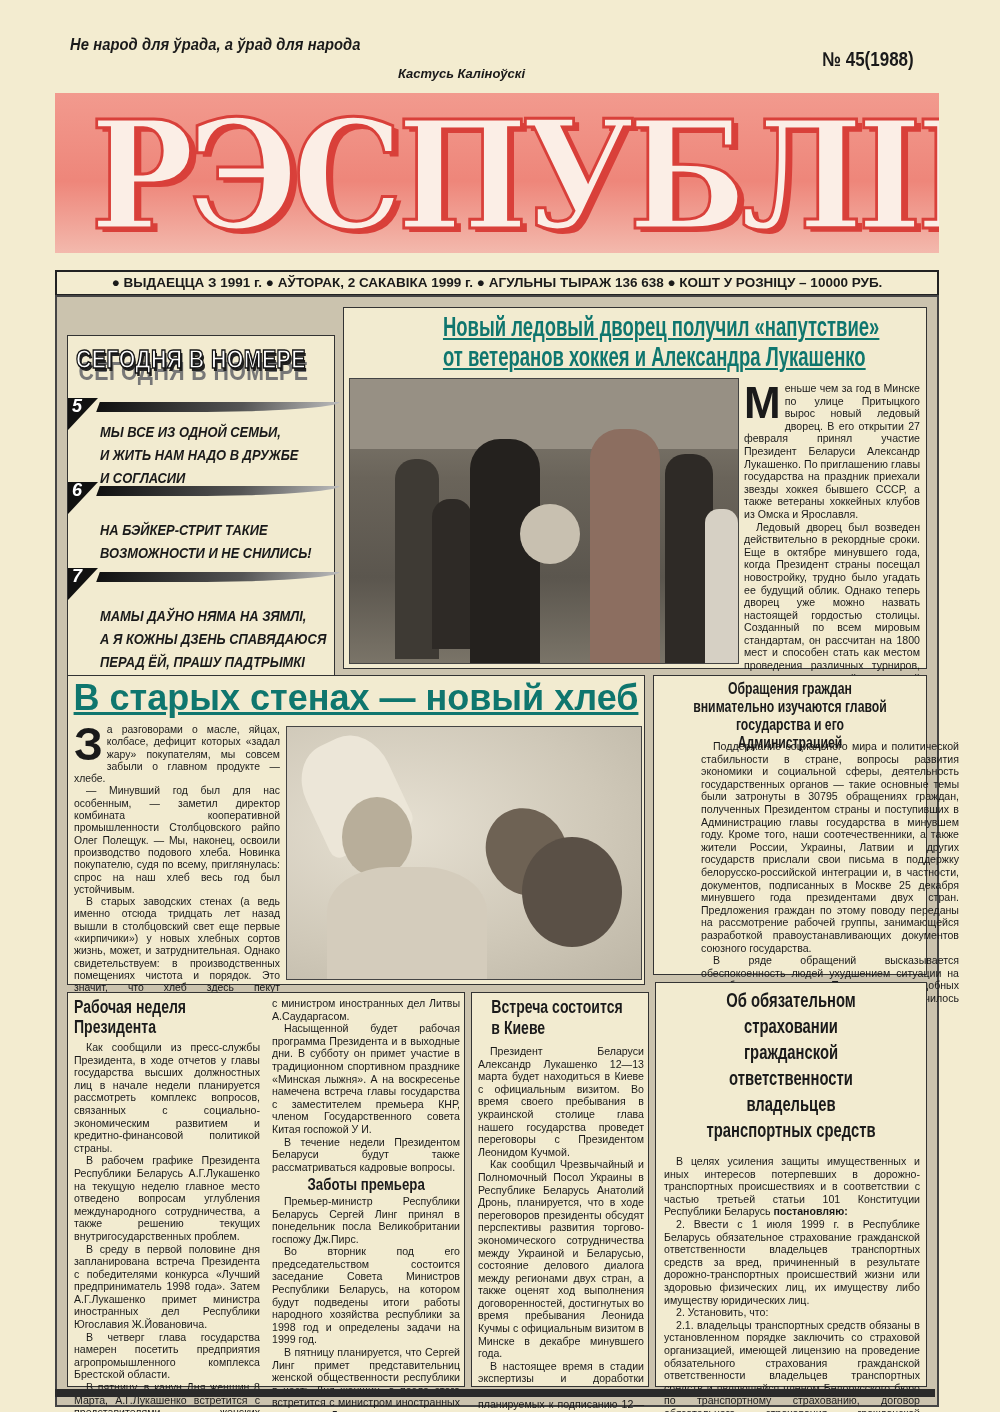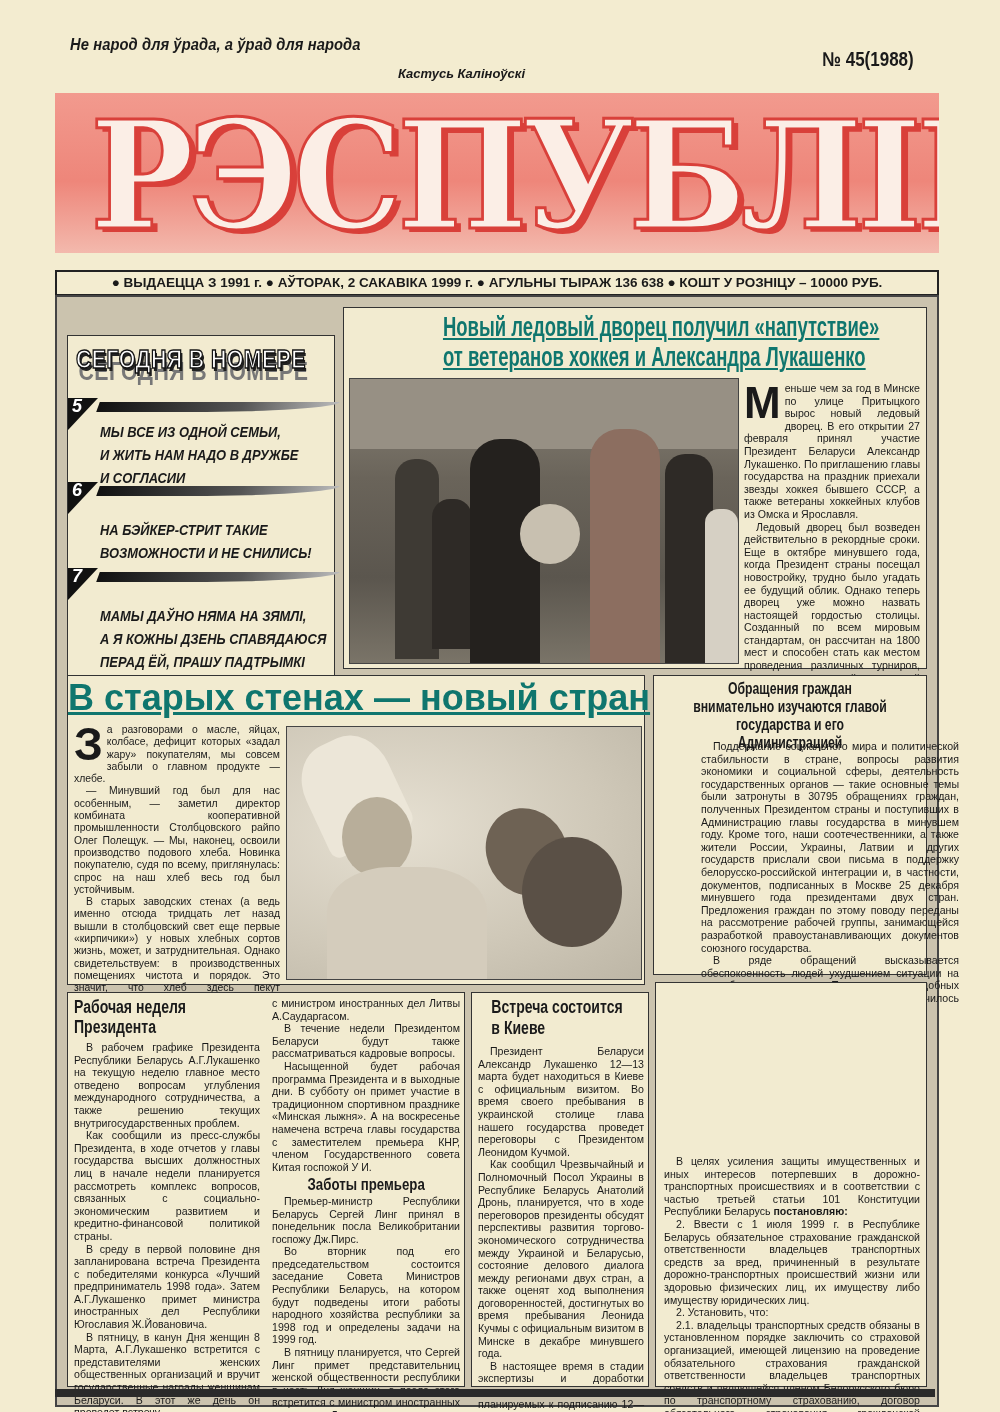--- a/index.html
+++ b/index.html
@@ -120,21 +120,21 @@
     </div>
     <div class="abs txt" style="left:400px;top:74px;width:176px;">
       <p style="text-indent:0;"><span class="dropcap">М</span><span>еньше чем за год в Минске по улице Притыцкого вырос новый ледовый дворец. В его открытии 27 февраля принял участие Президент Беларуси Александр Лукашенко. По приглашению главы государства на праздник приехали звезды хоккея бывшего СССР, а также ветераны хоккейных клубов из Омска и Ярославля.</span></p>
       <p>Ледовый дворец был возведен действительно в рекордные сроки. Еще в октябре минувшего года, когда Президент страны посещал новостройку, трудно было угадать ее будущий облик. Однако теперь дворец уже можно назвать настоящей гордостью столицы. Созданный по всем мировым стандартам, он рассчитан на 1800 мест и способен стать как местом проведения различных турниров, так и тренировочной площадкой для будущих спортивных звезд.</p>
       <p>Впрочем, подобные события для нашей страны уже начинают становиться привычным делом.</p>
       <div class="cont">(Окончание на с.3)</div>
     </div>
   </div>
 
   <div class="box" style="left:10px;top:378px;width:578px;height:310px;">
-    <div class="abs red" style="left:0;right:0;top:2px;text-align:center;font-size:36px;line-height:40px;font-weight:bold;white-space:nowrap;">В старых стенах — новый стран</div>
+    <div class="abs red" style="left:0;right:0;top:2px;text-align:center;font-size:36px;line-height:40px;font-weight:bold;white-space:nowrap;">В старых стенах — новый хлеб</div>
     <div class="abs txt" style="left:6px;top:48px;width:206px;font-size:10.4px;line-height:12.3px;">
       <p style="text-indent:0;"><span class="dropcap" style="font-size:46px;line-height:36px;">З</span><span>а разговорами о масле, яйцах, колбасе, дефицит которых «задал жару» покупателям, мы совсем забыли о главном продукте — хлебе.</span></p>
       <p>— Минувший год был для нас особенным, — заметил директор комбината кооперативной промышленности Столбцовского райпо Олег Полещук. — Мы, наконец, освоили производство подового хлеба. Новинка покупателю, судя по всему, приглянулась: спрос на наш хлеб весь год был устойчивым.</p>
       <p>В старых заводских стенах (а ведь именно отсюда тридцать лет назад вышли в столбцовский свет еще первые «кирпичики») у новых хлебных сортов жизнь, может, и затруднительная. Однако свидетельствуем: в производственных помещениях чистота и порядок. Это значит, что хлеб здесь пекут качественный.</p>
       <div class="byline">Инесса ПЕТРУСЕВИЧ,</div>
       <div class="byline">Анатолий БАСОВ (фото)</div>
       <p><b>На снимке:</b><span> мастер бригады N 2 хлебного цеха комбината кооперативной промышленности Столбцовского райпо Светлана Звыцевич.</span></p>
     </div>
     <div class="photo" style="left:218px;top:50px;width:354px;height:252px;background:radial-gradient(ellipse at 30% 40%,#e6e0d2 0%,#cfc8b8 60%,#bdb6a6 100%);">
       <div class="abs" style="left:20px;top:10px;width:90px;height:110px;background:#ece6d8;border-radius:40% 40% 10% 10%;transform:rotate(-25deg);"></div>
@@ -155,29 +155,30 @@
       <div class="cont">(Окончание на с.2)</div>
     </div>
   </div>
 
   <div class="box" style="left:10px;top:695px;width:398px;height:395px;">
     <div class="abs" style="left:6px;top:4px;font-size:18px;line-height:20px;transform:scaleX(0.78);transform-origin:left;font-weight:bold;">
       <div>Рабочая неделя</div>
       <div>Президента</div>
     </div>
     <div class="abs txt" style="left:6px;top:48px;width:186px;">
+      <p>Как сообщили из пресс-службы Президента, в ходе отчетов у главы государства высших должностных лиц в начале недели планируется рассмотреть комплекс вопросов, связанных с социально-экономическим развитием и кредитно-финансовой политикой страны.</p>
       <p>В рабочем графике Президента Республики Беларусь А.Г.Лукашенко на текущую неделю главное место отведено вопросам углубления международного сотрудничества, а также решению текущих внутригосударственных проблем.</p>
-      <p>Как сообщили из пресс-службы Президента, в ходе отчетов у главы государства высших должностных лиц в начале недели планируется рассмотреть комплекс вопросов, связанных с социально-экономическим развитием и кредитно-финансовой политикой страны.</p>
       <p>В среду в первой половине дня запланирована встреча Президента с победителями конкурса «Лучший предприниматель 1998 года». Затем А.Г.Лукашенко примет министра иностранных дел Республики Югославия Ж.Йовановича.</p>
+      <p>В четверг глава государства намерен посетить предприятия агропромышленного комплекса Брестской области.</p>
       <p>В пятницу, в канун Дня женщин 8 Марта, А.Г.Лукашенко встретится с представителями женских общественных организаций и вручит государственные награды женщинам Беларуси. В этот же день он проведет встречу</p>
     </div>
     <div class="abs txt" style="left:204px;top:4px;width:188px;">
       <p style="text-indent:0;">с министром иностранных дел Литвы А.Саударгасом.</p>
+      <p>Насыщенной будет рабочая программа Президента и в выходные дни. В субботу он примет участие в традиционном спортивном празднике «Минская лыжня». А на воскресенье намечена встреча главы государства с заместителем премьера КНР, членом Государственного совета Китая госпожой У И.</p>
       <p>В течение недели Президентом Беларуси будут также рассматриваться кадровые вопросы.</p>
-      <p>Насыщенной будет рабочая программа Президента и в выходные дни. В субботу он примет участие в традиционном спортивном празднике «Минская лыжня». А на воскресенье намечена встреча главы государства с заместителем премьера КНР, членом Государственного совета Китая госпожой У И.</p>
       <div style="text-align:center;font-size:17px;font-weight:bold;margin:6px 0 3px;"><span class="hd-cond" style="display:inline-block;">Заботы премьера</span></div>
       <p>Премьер-министр Республики Беларусь Сергей Линг принял в понедельник посла Великобритании госпожу Дж.Пирс.</p>
       <p>Во вторник под его председательством состоится заседание Совета Министров Республики Беларусь, на котором будут подведены итоги работы народного хозяйства республики за 1998 год и определены задачи на 1999 год.</p>
       <p>В пятницу планируется, что Сергей Линг примет представительниц женской общественности республики в честь Дня женщин, а после этого встретится с министром иностранных дел Литвы господином А.Саударгасом.</p>
 
     </div>
   </div>
 
   <div class="box" style="left:414px;top:695px;width:178px;height:395px;">
     <div class="abs" style="left:0;right:0;top:4px;text-align:left;font-size:18px;line-height:21px;font-weight:bold;">
@@ -186,20 +187,23 @@
     </div>
     <div class="abs txt" style="left:6px;top:52px;width:166px;">
       <p>Президент Беларуси Александр Лукашенко 12—13 марта будет находиться в Киеве с официальным визитом. Во время своего пребывания в украинской столице глава нашего государства проведет переговоры с Президентом Леонидом Кучмой.</p>
       <p>Как сообщил Чрезвычайный и Полномочный Посол Украины в Республике Беларусь Анатолий Дронь, планируется, что в ходе переговоров президенты обсудят перспективы развития торгово-экономического сотрудничества между Украиной и Беларусью, состояние делового диалога между регионами двух стран, а также оценят ход выполнения договоренностей, достигнутых во время пребывания Леонида Кучмы с официальным визитом в Минске в декабре минувшего года.</p>
       <p>В настоящее время в стадии экспертизы и доработки находится ряд документов, планируемых к подписанию 12—13 марта. Раскрывать их конкретное содержание пока рано, считает Анатолий Дронь.</p>
 
     </div>
   </div>
 
   <div class="box" style="left:598px;top:685px;width:272px;height:405px;">
+    <div class="abs" style="left:0;right:0;top:4px;text-align:center;font-size:20px;line-height:26px;font-weight:bold;">
+      <div class="hd-cond" style="transform:scaleX(0.74);padding:0 8px;">Об обязательном страховании гражданской ответственности владельцев транспортных средств</div>
+    </div>
     <div class="abs txt" style="left:8px;top:172px;width:256px;">
       <p><span>В целях усиления защиты имущественных и иных интересов потерпевших в дорожно-транспортных происшествиях и в соответствии с частью третьей статьи 101 Конституции Республики Беларусь </span><b>постановляю:</b></p>
       <p>2. Ввести с 1 июля 1999 г. в Республике Беларусь обязательное страхование гражданской ответственности владельцев транспортных средств за вред, причиненный в результате дорожно-транспортных происшествий жизни или здоровью физических лиц, их имуществу либо имуществу юридических лиц.</p>
       <p>2. Установить, что:</p>
       <p>2.1. владельцы транспортных средств обязаны в установленном порядке заключить со страховой организацией, имеющей лицензию на проведение обязательного страхования гражданской ответственности владельцев транспортных средств и являющейся членом Белорусского бюро по транспортному страхованию, договор обязательного страхования гражданской ответственности владельцев транспортных средств по всем эксплуатируемым ими транспортным средствам;</p>
 
     </div>
   </div>
 
 </div>

